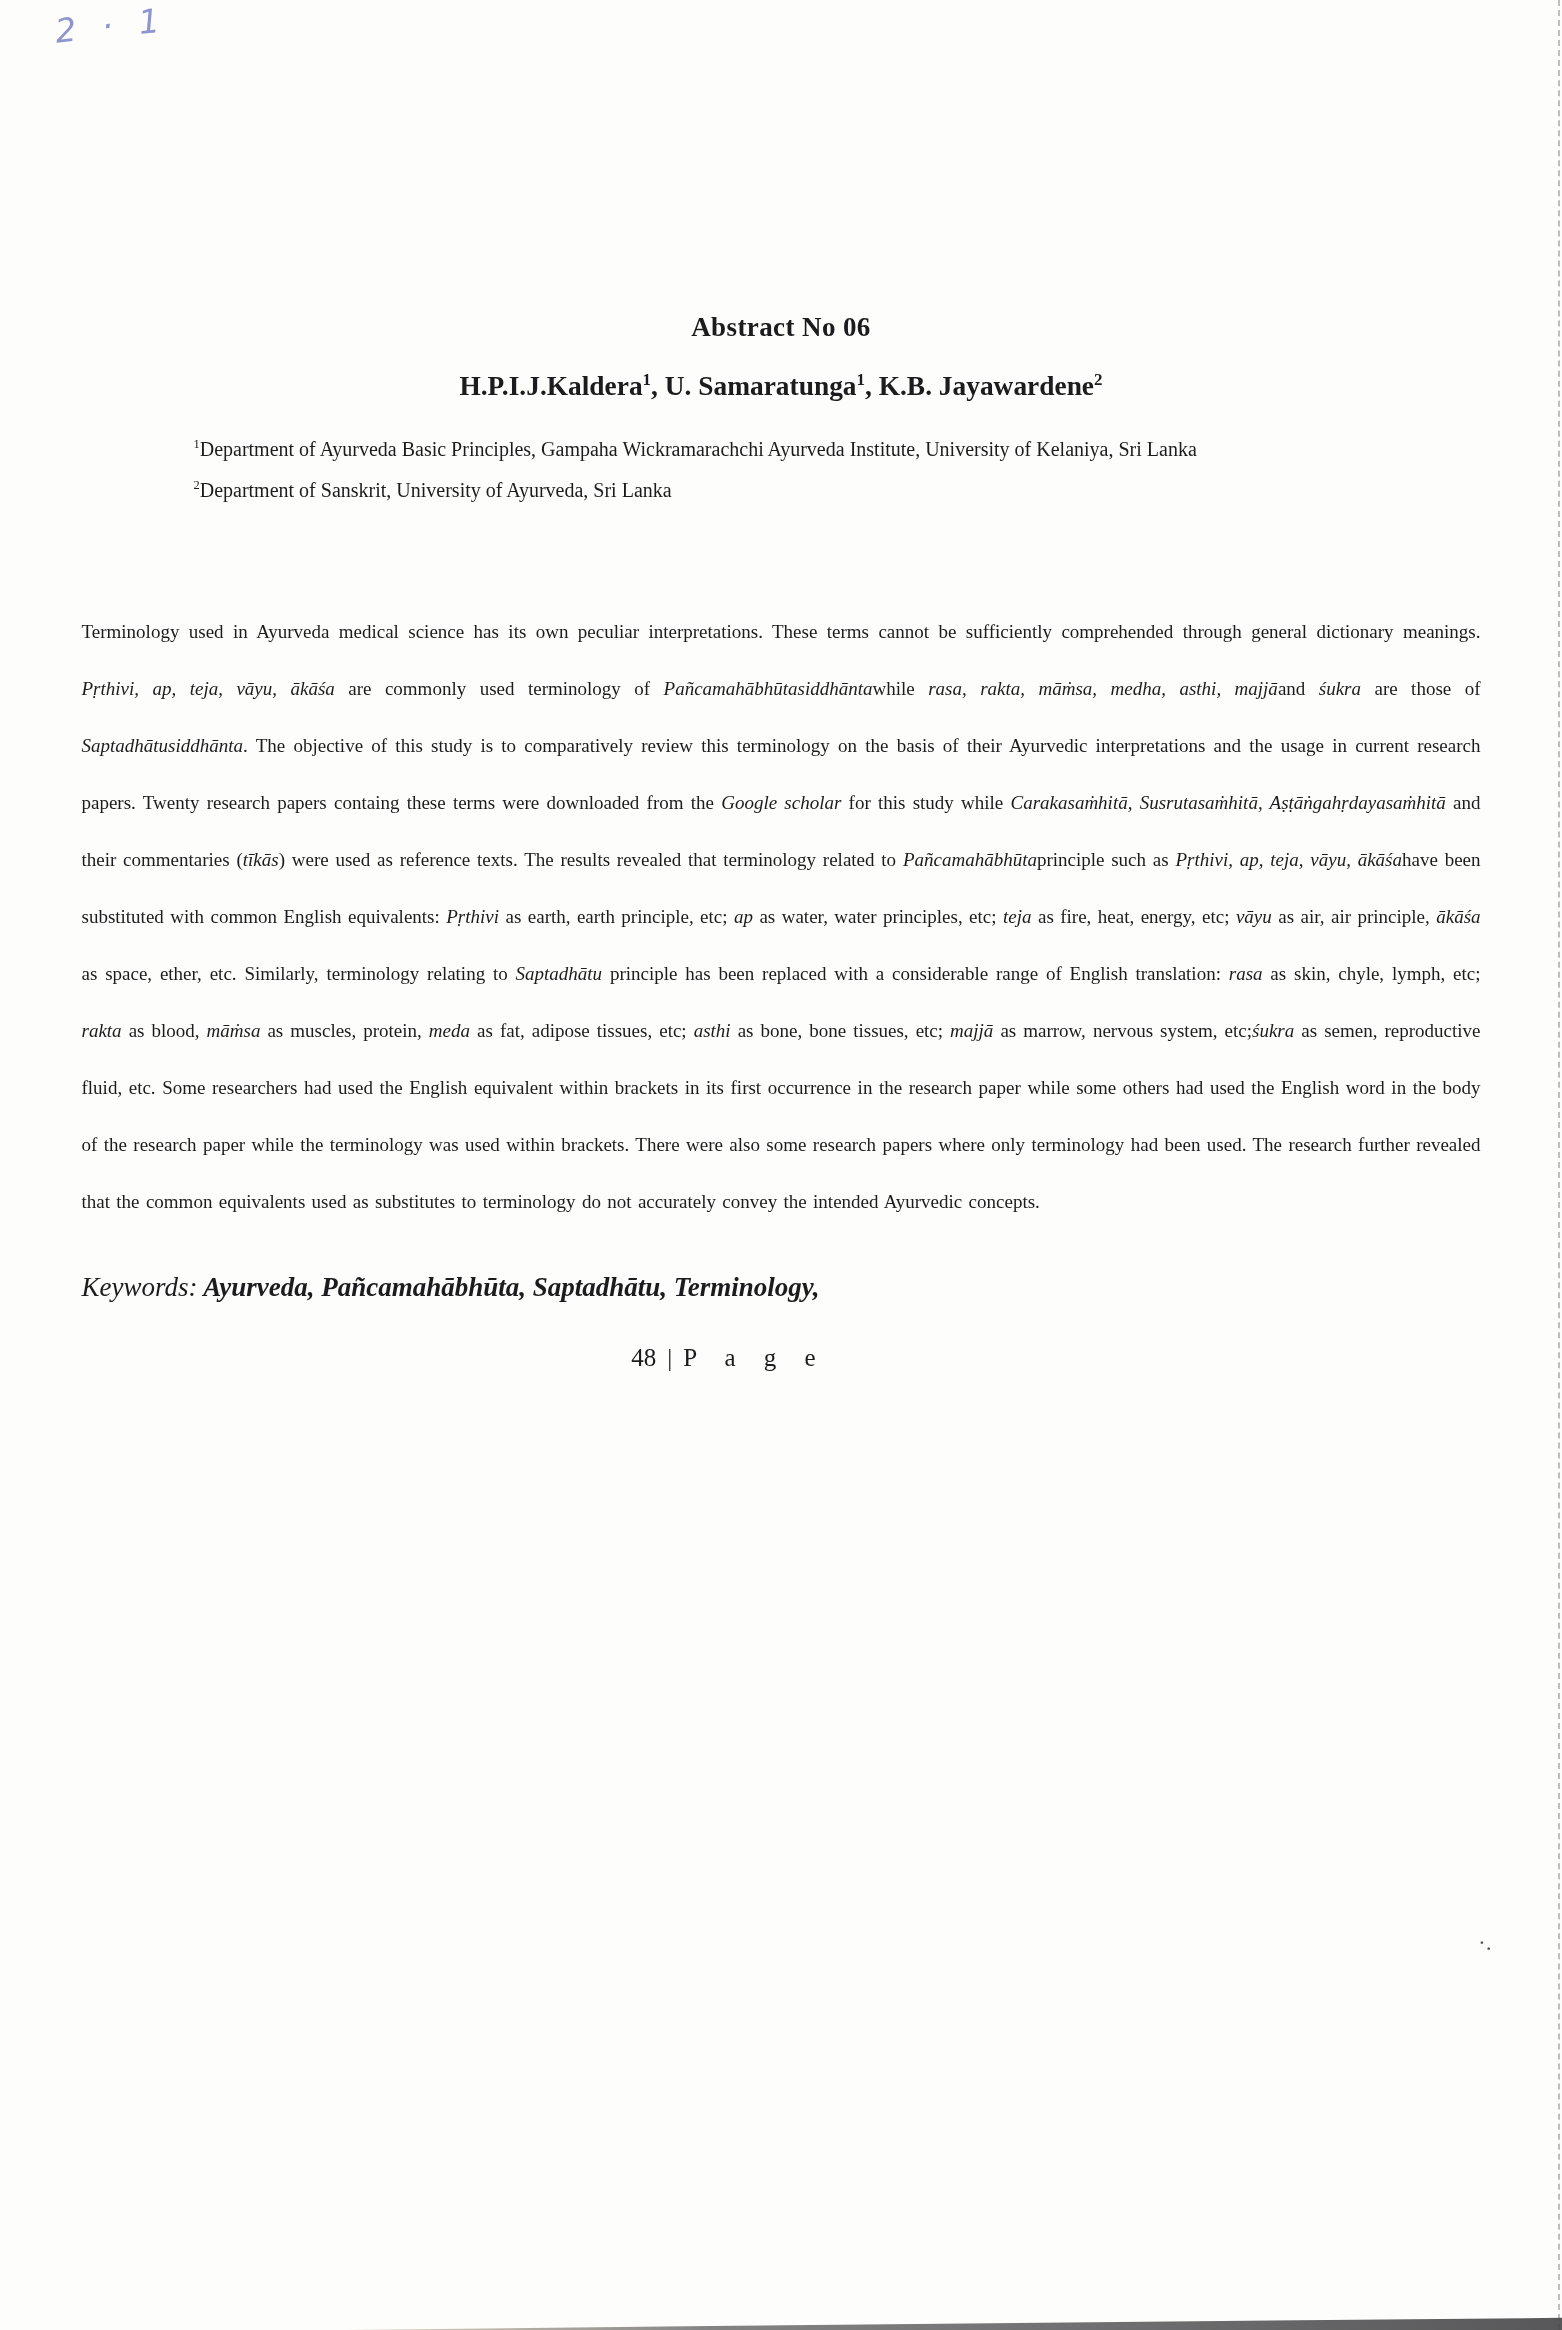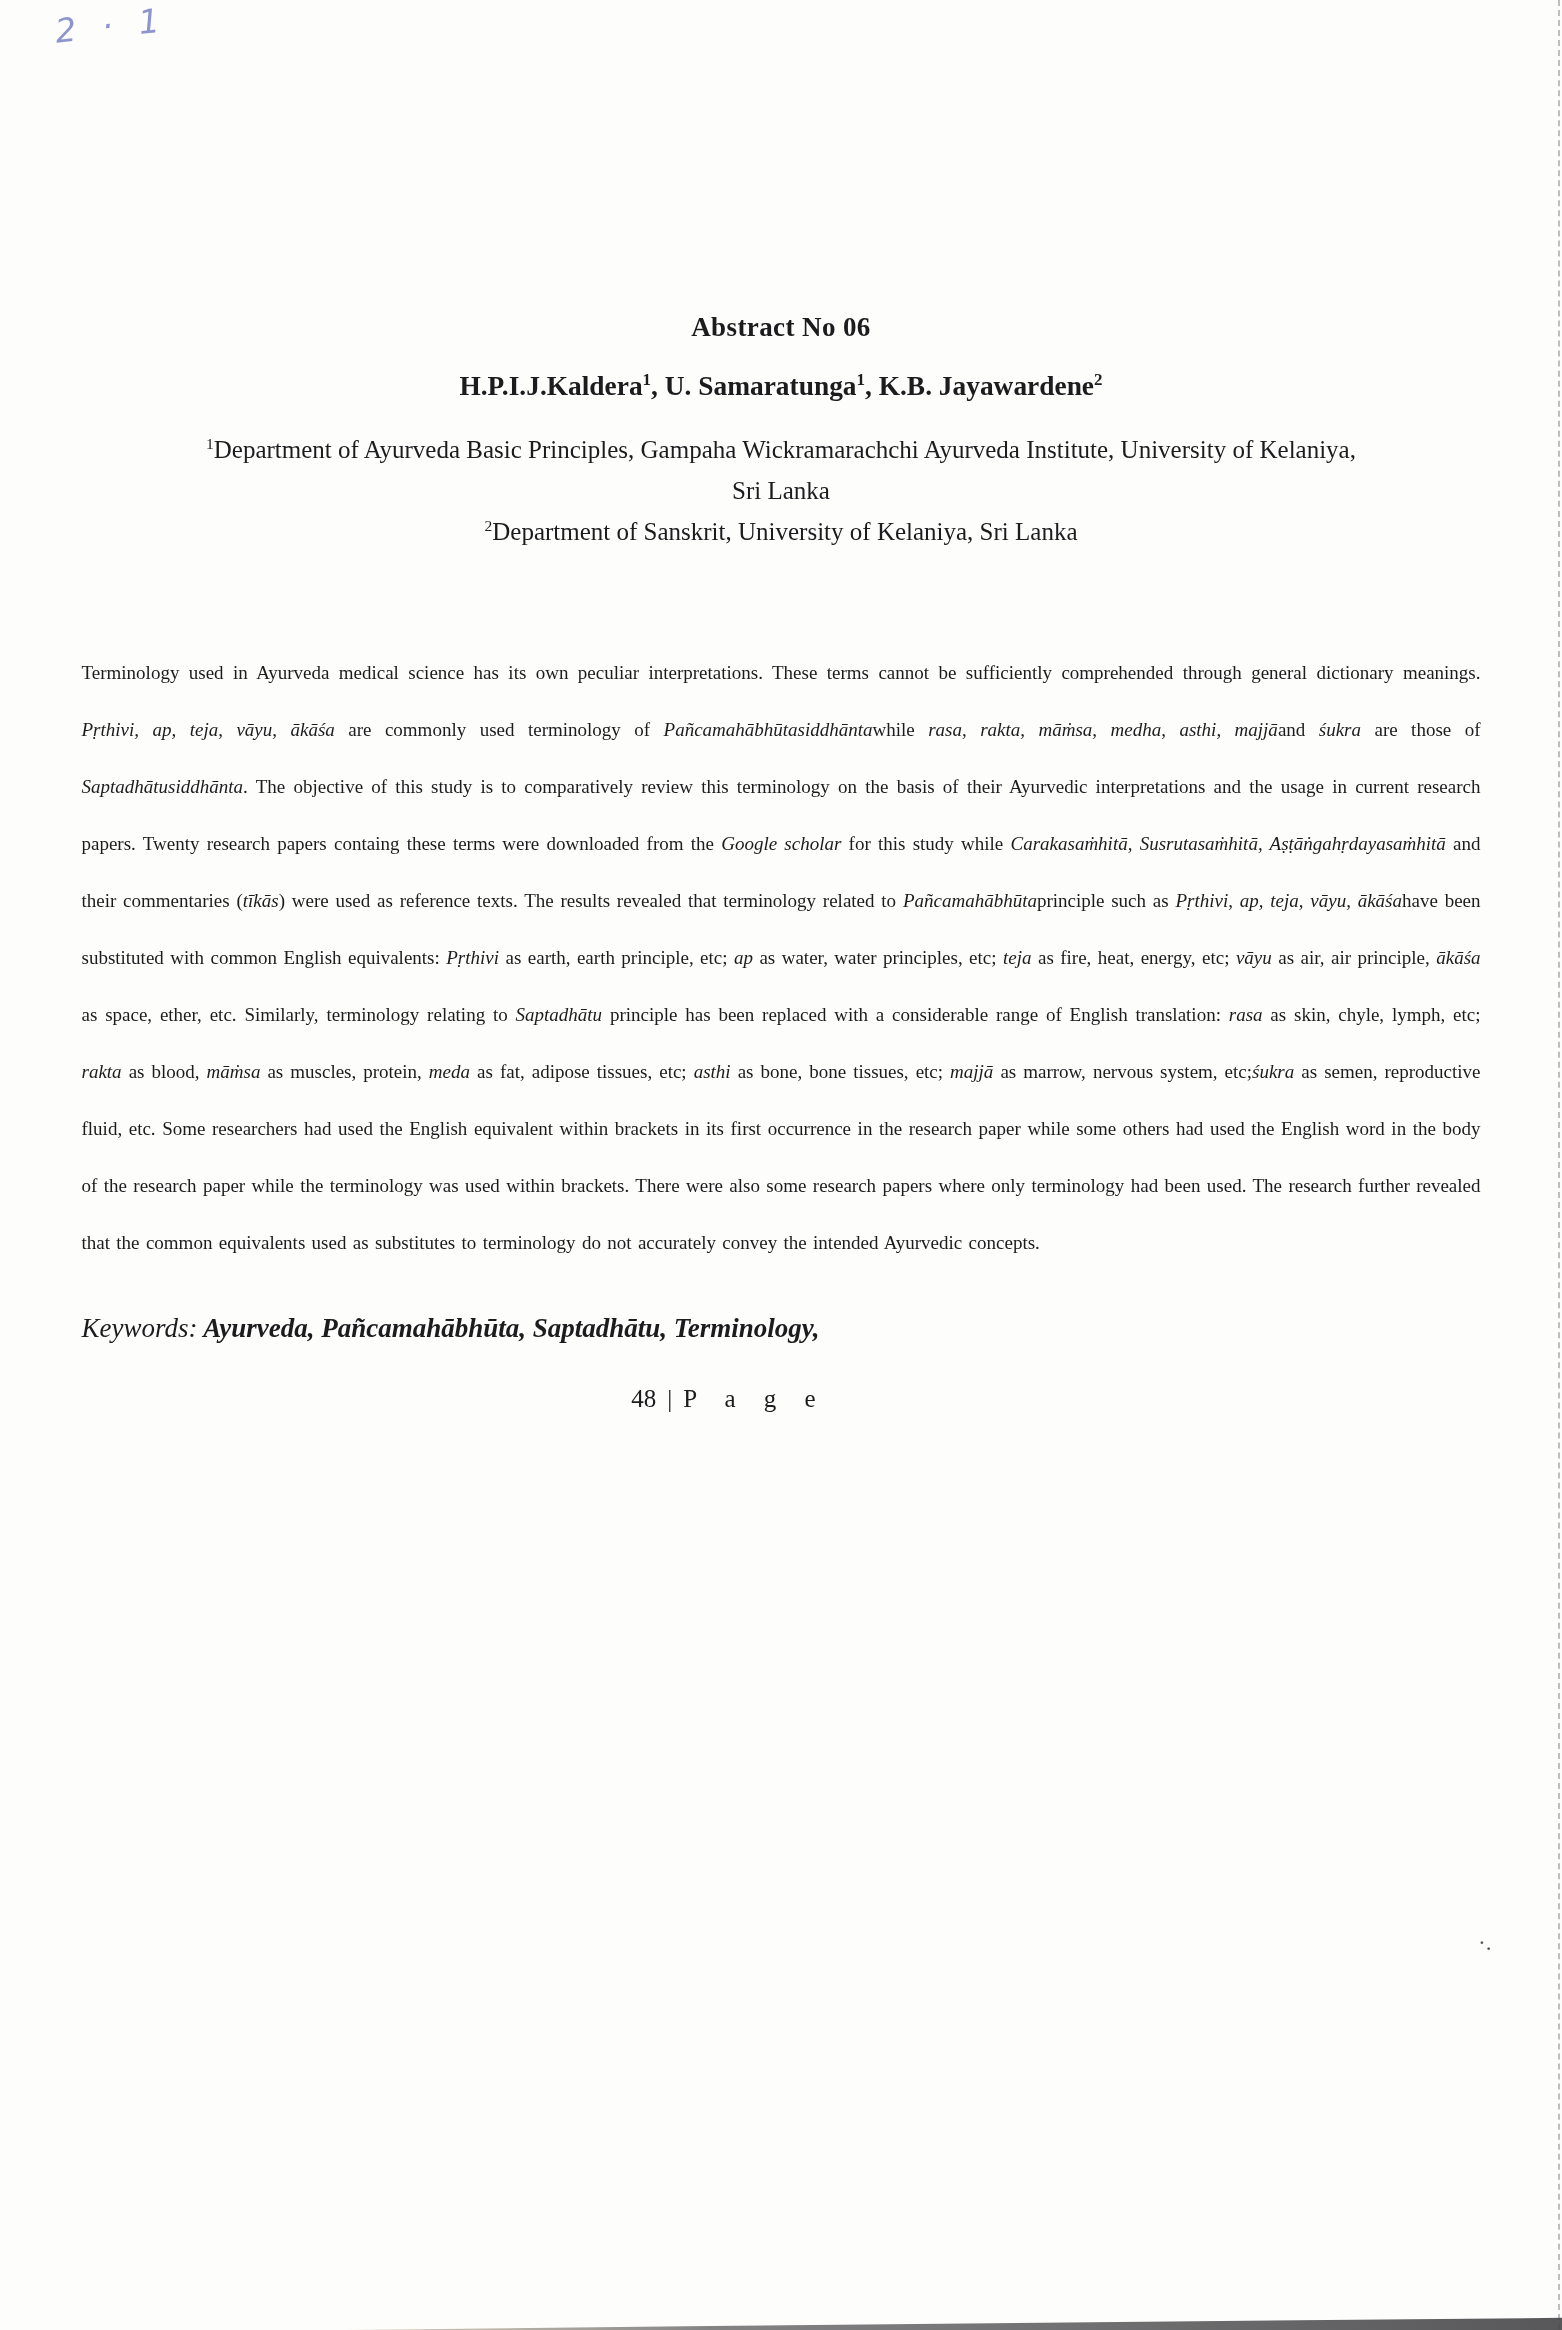--- a/index.html
+++ b/index.html
@@ -51,22 +51,21 @@
   .authors {
     margin: 28px auto 8px auto;
     text-align: center;
     font-size: 27.4px;
     font-weight: bold;
   }
 
   .affiliations {
     margin: 27px auto 0 auto;
     max-width: 1175px;
-    text-align: center;
-    font-size: 25px;
+    font-size: 20px;
     line-height: 41px;
   }
 
   sup {
     font-size: 0.62em;
     line-height: 0;
     vertical-align: super;
   }
 
   .body-text {
@@ -134,21 +133,21 @@
 
   <div class="handwritten">2 · 1</div>
 
   <div class="abstract-no">Abstract No 06</div>
 
 
   <div class="authors"><span>H.P.I.J.Kaldera</span><sup>1</sup><span>, U. Samaratunga</span><sup>1</sup><span>, K.B. Jayawardene</span><sup>2</sup></div>
 
   <div class="affiliations">
     <div><sup>1</sup><span>Department of Ayurveda Basic Principles, Gampaha Wickramarachchi Ayurveda Institute, University of Kelaniya, Sri Lanka</span></div>
-    <div><sup>2</sup><span>Department of Sanskrit, University of Kelaniya, Sri Lanka</span></div>
+    <div><sup>2</sup><span>Department of Sanskrit, University of Ayurveda, Sri Lanka</span></div>
   </div>
 
   <p class="body-text"><span>Terminology used in Ayurveda medical science has its own peculiar interpretations. These terms cannot be sufficiently comprehended through general dictionary meanings. </span><span style="font-style: italic;">Pṛthivi, ap, teja, vāyu, ākāśa</span><span> are commonly used terminology of </span><span style="font-style: italic;">Pañcamahābhūtasiddhānta</span><span>while </span><span style="font-style: italic;">rasa, rakta, māṁsa, medha, asthi, majjā</span><span>and </span><span style="font-style: italic;">śukra</span><span> are those of </span><span style="font-style: italic;">Saptadhātusiddhānta</span><span>. The objective of this study is to comparatively review this terminology on the basis of their Ayurvedic interpretations and the usage in current research papers. Twenty research papers containg these terms were downloaded from the </span><span style="font-style: italic;">Google scholar</span><span> for this study while </span><span style="font-style: italic;">Carakasaṁhitā, Susrutasaṁhitā, Aṣṭāṅgahṛdayasaṁhitā</span><span> and their commentaries (</span><span style="font-style: italic;">tīkās</span><span>) were used as reference texts. The results revealed that terminology related to </span><span style="font-style: italic;">Pañcamahābhūta</span><span>principle such as </span><span style="font-style: italic;">Pṛthivi, ap, teja, vāyu, ākāśa</span><span>have been substituted with common English equivalents: </span><span style="font-style: italic;">Pṛthivi</span><span> as earth, earth principle, etc; </span><span style="font-style: italic;">ap</span><span> as water, water principles, etc; </span><span style="font-style: italic;">teja</span><span> as fire, heat, energy, etc; </span><span style="font-style: italic;">vāyu</span><span> as air, air principle, </span><span style="font-style: italic;">ākāśa</span><span> as space, ether, etc. Similarly, terminology relating to </span><span style="font-style: italic;">Saptadhātu</span><span> principle has been replaced with a considerable range of English translation: </span><span style="font-style: italic;">rasa</span><span> as skin, chyle, lymph, etc; </span><span style="font-style: italic;">rakta</span><span> as blood, </span><span style="font-style: italic;">māṁsa</span><span> as muscles, protein, </span><span style="font-style: italic;">meda</span><span> as fat, adipose tissues, etc; </span><span style="font-style: italic;">asthi</span><span> as bone, bone tissues, etc; </span><span style="font-style: italic;">majjā</span><span> as marrow, nervous system, etc;</span><span style="font-style: italic;">śukra</span><span> as semen, reproductive fluid, etc. Some researchers had used the English equivalent within brackets in its first occurrence in the research paper while some others had used the English word in the body of the research paper while the terminology was used within brackets. There were also some research papers where only terminology had been used. The research further revealed that the common equivalents used as substitutes to terminology do not accurately convey the intended Ayurvedic concepts.</span></p>
 
   <div class="keywords">
     <span class="kw-label">Keywords:</span><span class="kw-items"> Ayurveda, Pañcamahābhūta, Saptadhātu, Terminology,</span>
   </div>
 
   <div class="footer">
     <span class="pg-num">48</span><span class="pg-sep">|</span><span class="pg-word">P a g e</span>

